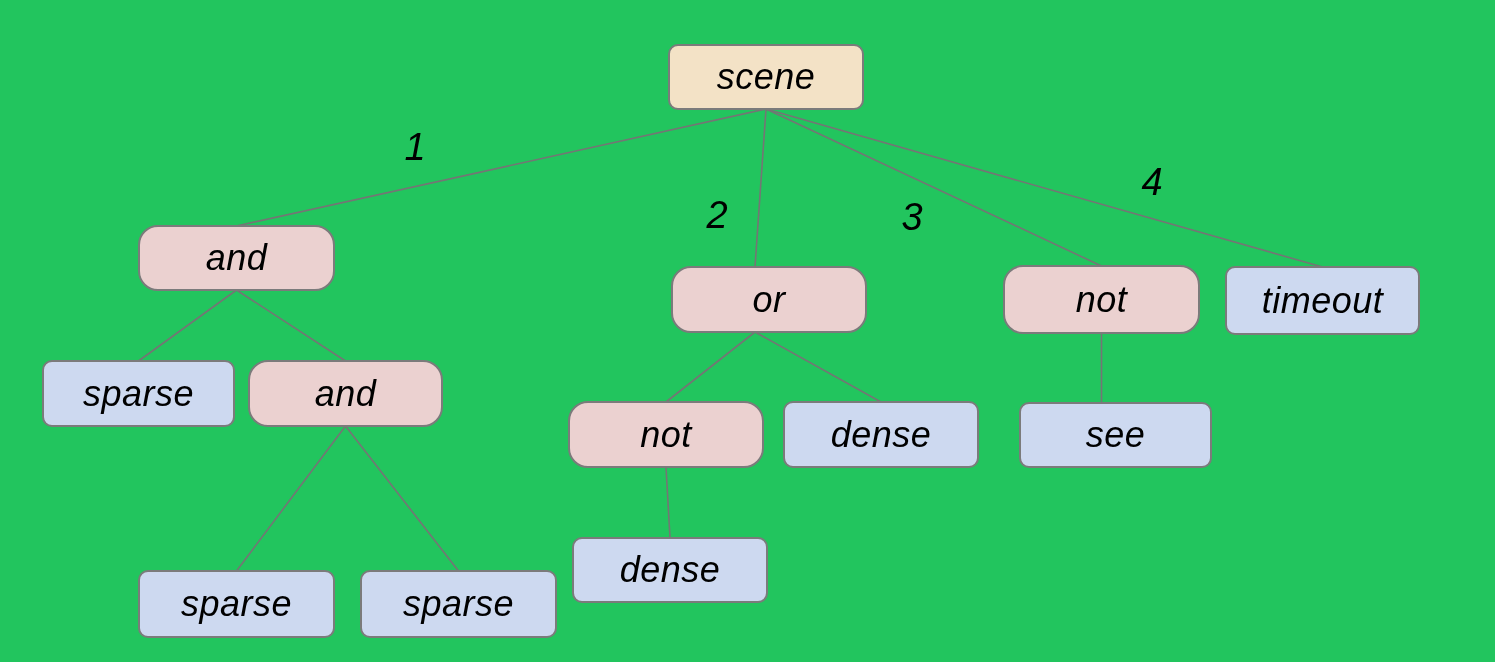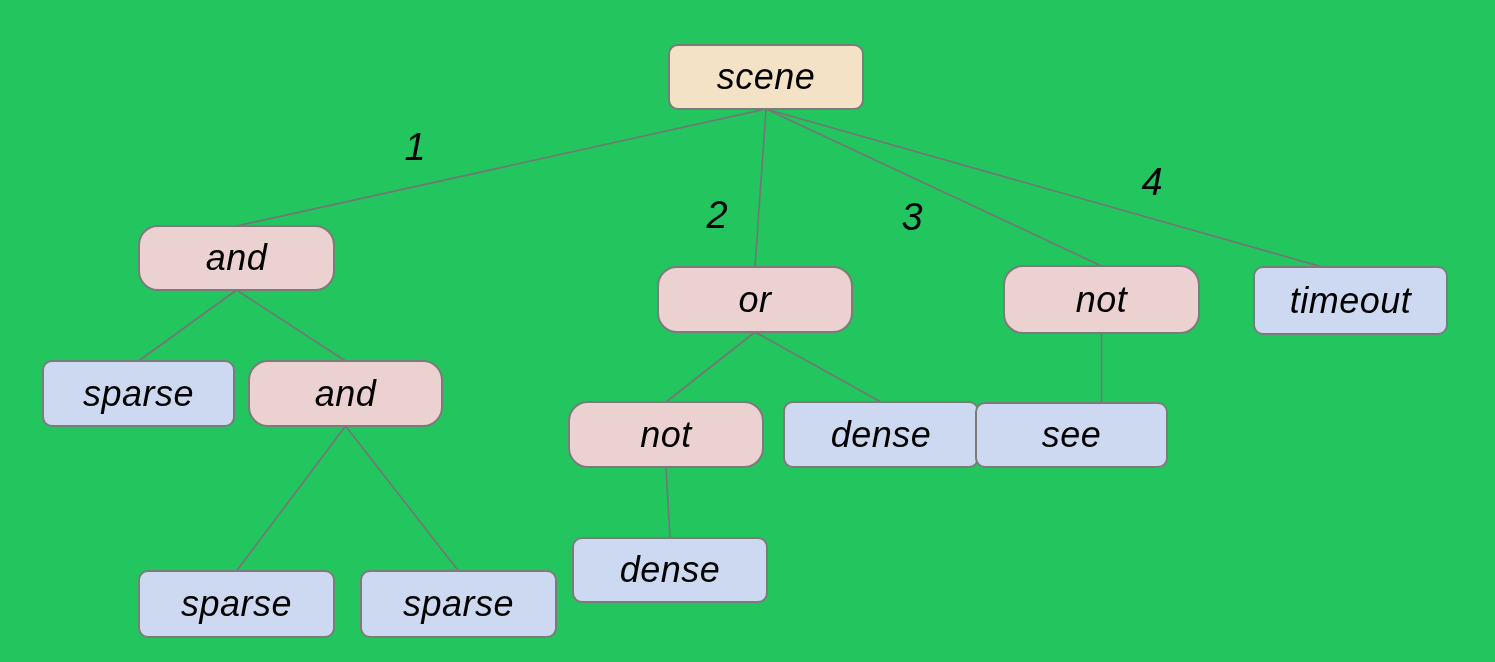--- a/index.html
+++ b/index.html
@@ -63,42 +63,42 @@
       <line x1="755" y1="332" x2="881" y2="402" stroke="#757575" stroke-width="1.6"></line>
       <line x1="1101.5" y1="333" x2="1101.5" y2="403" stroke="#757575" stroke-width="1.6"></line>
       <line x1="666" y1="467" x2="670" y2="538" stroke="#757575" stroke-width="1.6"></line>
     </svg>
 <div class="node root" style="left: 668px; top: 44px; width: 196px; height: 66px;">
       <span>scene</span>
     </div>
     <div class="node operator" style="left: 138px; top: 225px; width: 197px; height: 66px;">
       <span>and</span>
     </div>
-    <div class="node operator" style="left: 657px; top: 266px; width: 196px; height: 67px;">
+    <div class="node operator" style="left: 671px; top: 266px; width: 196px; height: 67px;">
       <span>or</span>
     </div>
     <div class="node operator" style="left: 1003px; top: 265px; width: 197px; height: 69px;">
       <span>not</span>
     </div>
-    <div class="node leaf" style="left: 1225px; top: 266px; width: 195px; height: 69px; margin-left: 28px;">
+    <div class="node leaf" style="left: 1225px; top: 266px; width: 195px; height: 69px;">
       <span>timeout</span>
     </div>
     <div class="node leaf" style="left: 42px; top: 360px; width: 193px; height: 67px;">
       <span>sparse</span>
     </div>
     <div class="node operator" style="left: 248px; top: 360px; width: 195px; height: 67px;">
       <span>and</span>
     </div>
     <div class="node operator" style="left: 568px; top: 401px; width: 196px; height: 67px;">
       <span>not</span>
     </div>
     <div class="node leaf" style="left: 783px; top: 401px; width: 196px; height: 67px;">
       <span>dense</span>
     </div>
-    <div class="node leaf" style="left: 975px; top: 402px; width: 193px; height: 66px;">
+    <div class="node leaf" style="left: 1019px; top: 402px; width: 193px; height: 66px;">
       <span>see</span>
     </div>
     <div class="node leaf" style="left: 138px; top: 570px; width: 197px; height: 68px;">
       <span>sparse</span>
     </div>
     <div class="node leaf" style="left: 360px; top: 570px; width: 197px; height: 68px;">
       <span>sparse</span>
     </div>
     <div class="node leaf" style="left: 572px; top: 537px; width: 196px; height: 66px;">
       <span>dense</span>

